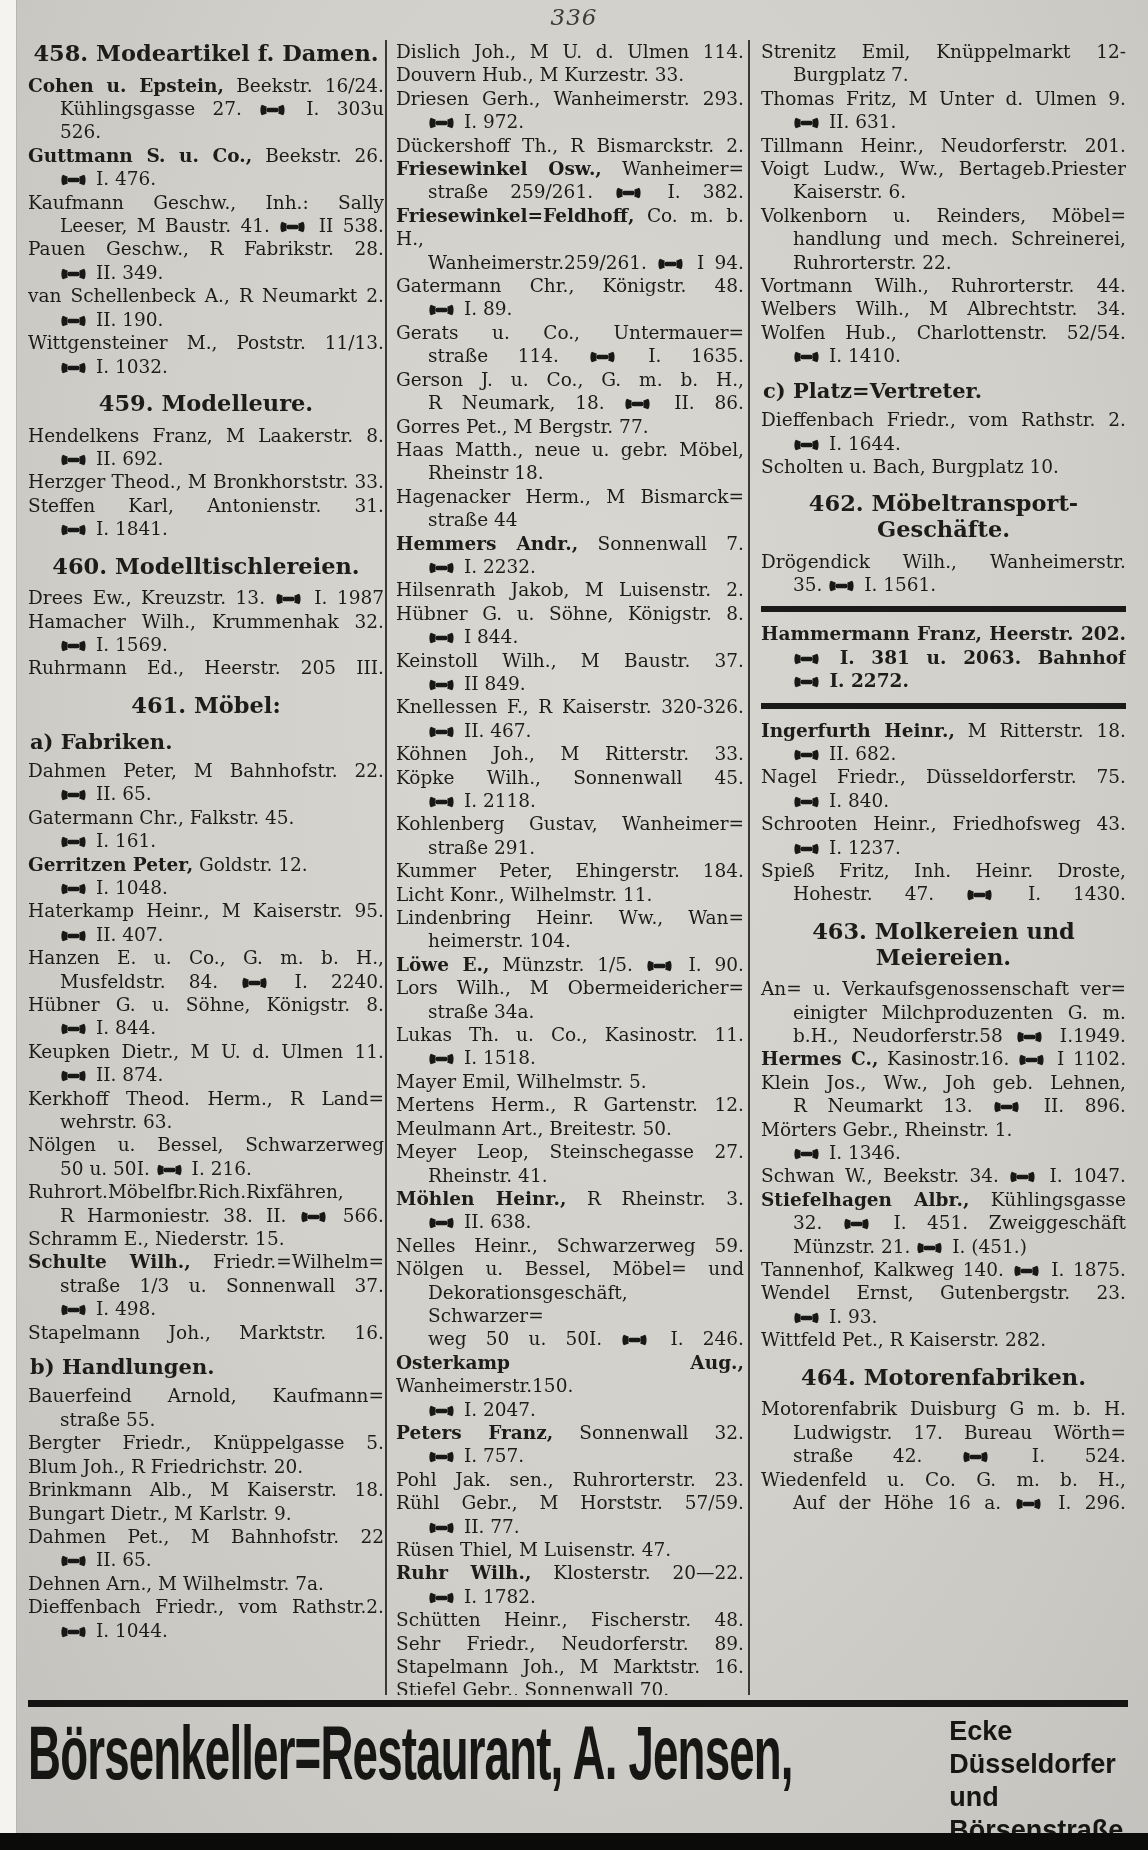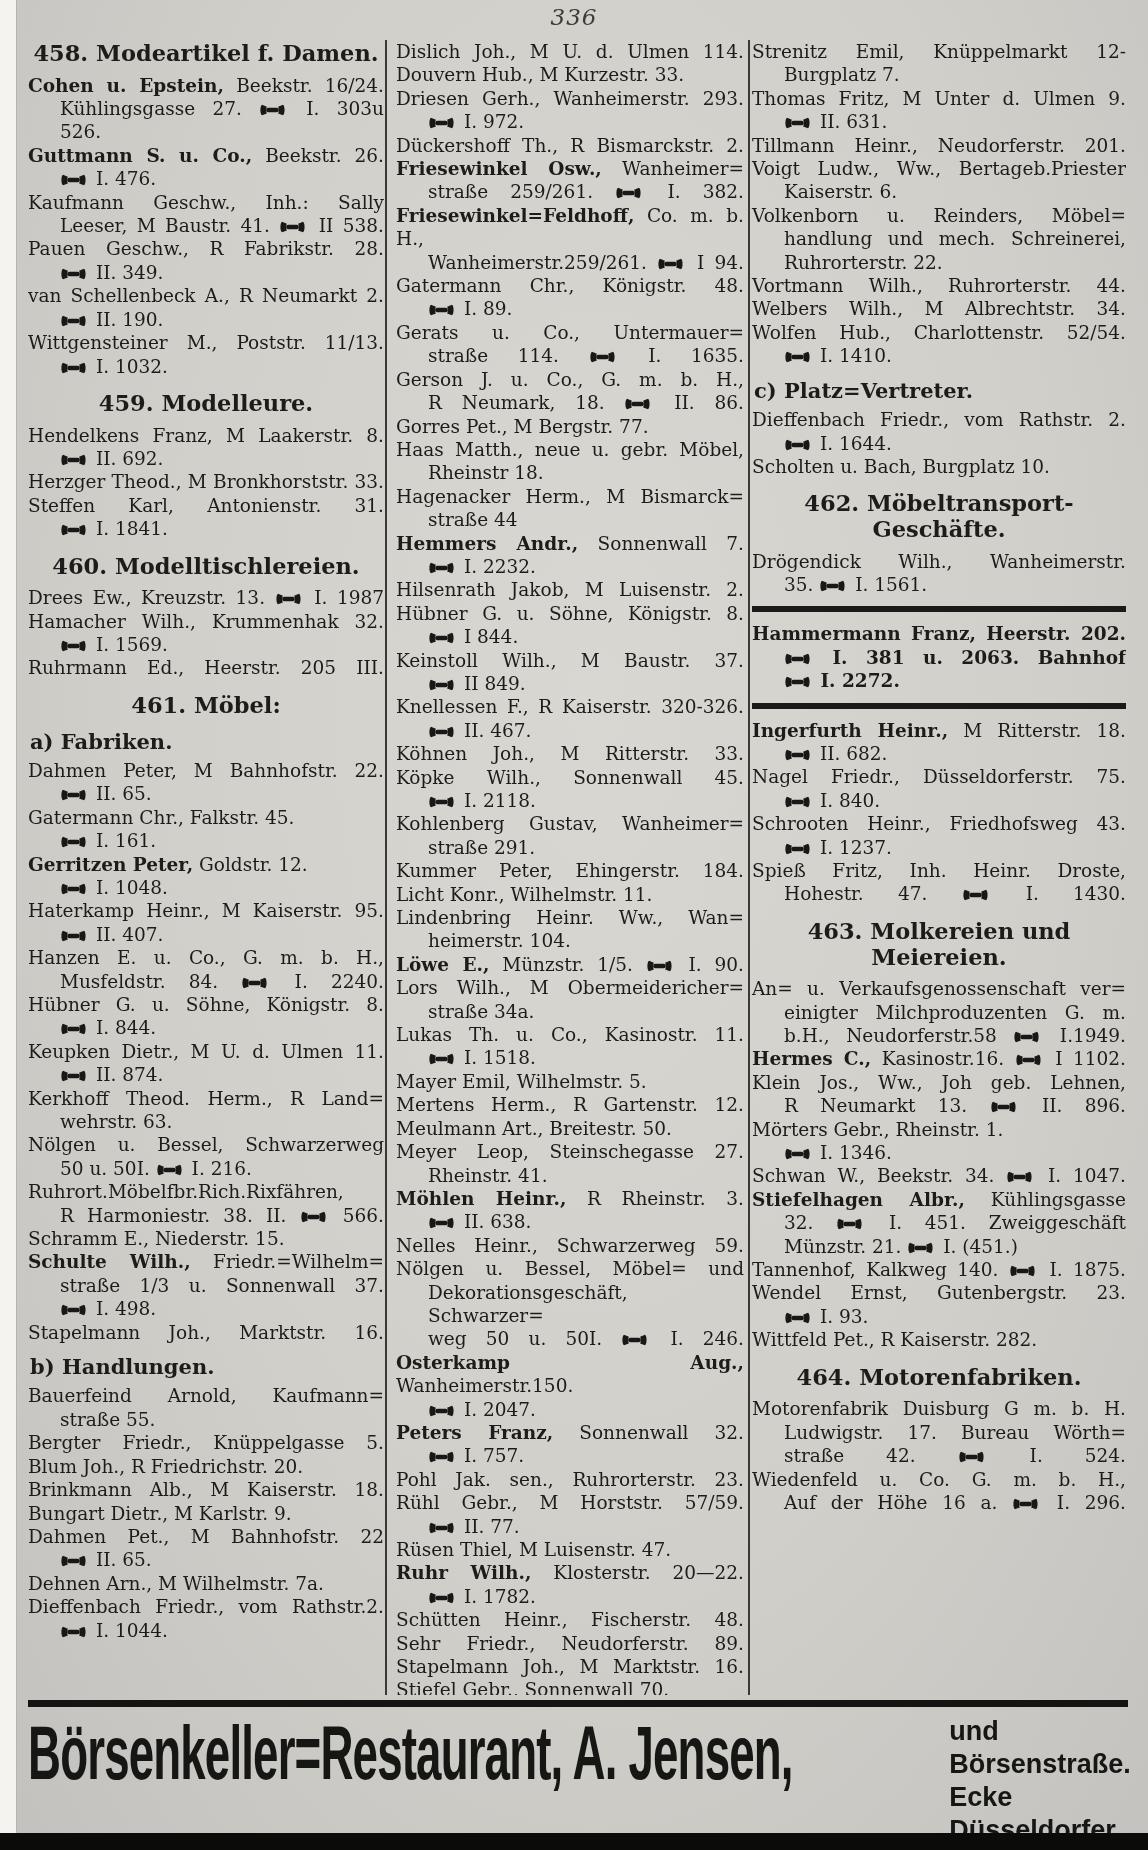--- a/index.html
+++ b/index.html
@@ -7,21 +7,21 @@
         background:radial-gradient(ellipse at 52% 38%, #d8d7d2 0%, #d0cfca 55%, #c2c1bd 100%);
         font-family:"DejaVu Serif", serif;color:#1d1c1a;text-decoration:underline;}
   .edge-left{position:absolute;left:0;top:0;width:16px;height:100%;background:#f4f3ef;border-right:1px solid #b5b4b0;}
   .bottom-bar{position:absolute;left:0;bottom:0;width:100%;height:17px;background:#0b0b0a;}
   .page-number{position:absolute;top:4px;left:0;right:0;text-align:center;
                font-style:italic;font-size:23px;color:#3c3b38;letter-spacing:1px;}
   .columns{position:absolute;left:28px;top:40px;width:1098px;height:1655px;display:flex;overflow:hidden;}
   .col{overflow:hidden;font-size:18.5px;line-height:23.4px;}
   .col0{width:356px;padding-right:1px;border-right:2px solid #3a3936;}
   .col1{width:348px;padding-left:9px;padding-right:4px;border-right:2px solid #3a3936;}
-  .col2{flex:1;padding-left:2px;}
+  .col2{flex:1;padding-left:11px;}
   .heading{font-weight:bold;text-align:center;font-size:22.5px;line-height:1.14;margin:13px 2px 7px;}
   .heading:first-child{margin-top:1px;}
   .subheading{font-weight:bold;text-align:left;font-size:21px;margin:11px 2px 6px;}
   .entry{margin:0;}
   .line{min-height:23.4px;}
   .ind{padding-left:32px;}
   .just{text-align:justify;text-align-last:justify;-moz-text-align-last:justify;}
   .b{font-weight:bold;}
   .tel{width:27px;height:14px;display:inline-block;vertical-align:-2px;fill:#181816;margin-right:3px;}
   .rule{height:6px;background:#1a1a18;margin:10px 0 10px;}
@@ -713,21 +713,21 @@
   </svg><span> I. 296.</span></div>
         </div>
       </div>
   </div>
 
   <div class="ad">
     <div class="ad-rule"></div>
     <div class="ad-body">
       <div class="ad-title">Börsenkeller=Restaurant, A. Jensen,</div>
       <div class="ad-right">
+        <div>Ecke Düsseldorfer</div>
         <div>und Börsenstraße.</div>
-        <div>Ecke Düsseldorfer</div>
         <div>Telephon I.   4140.</div>
       </div>
     </div>
   </div>
 
   <div class="bottom-bar"></div>
 </div>
 
 </body></html>

